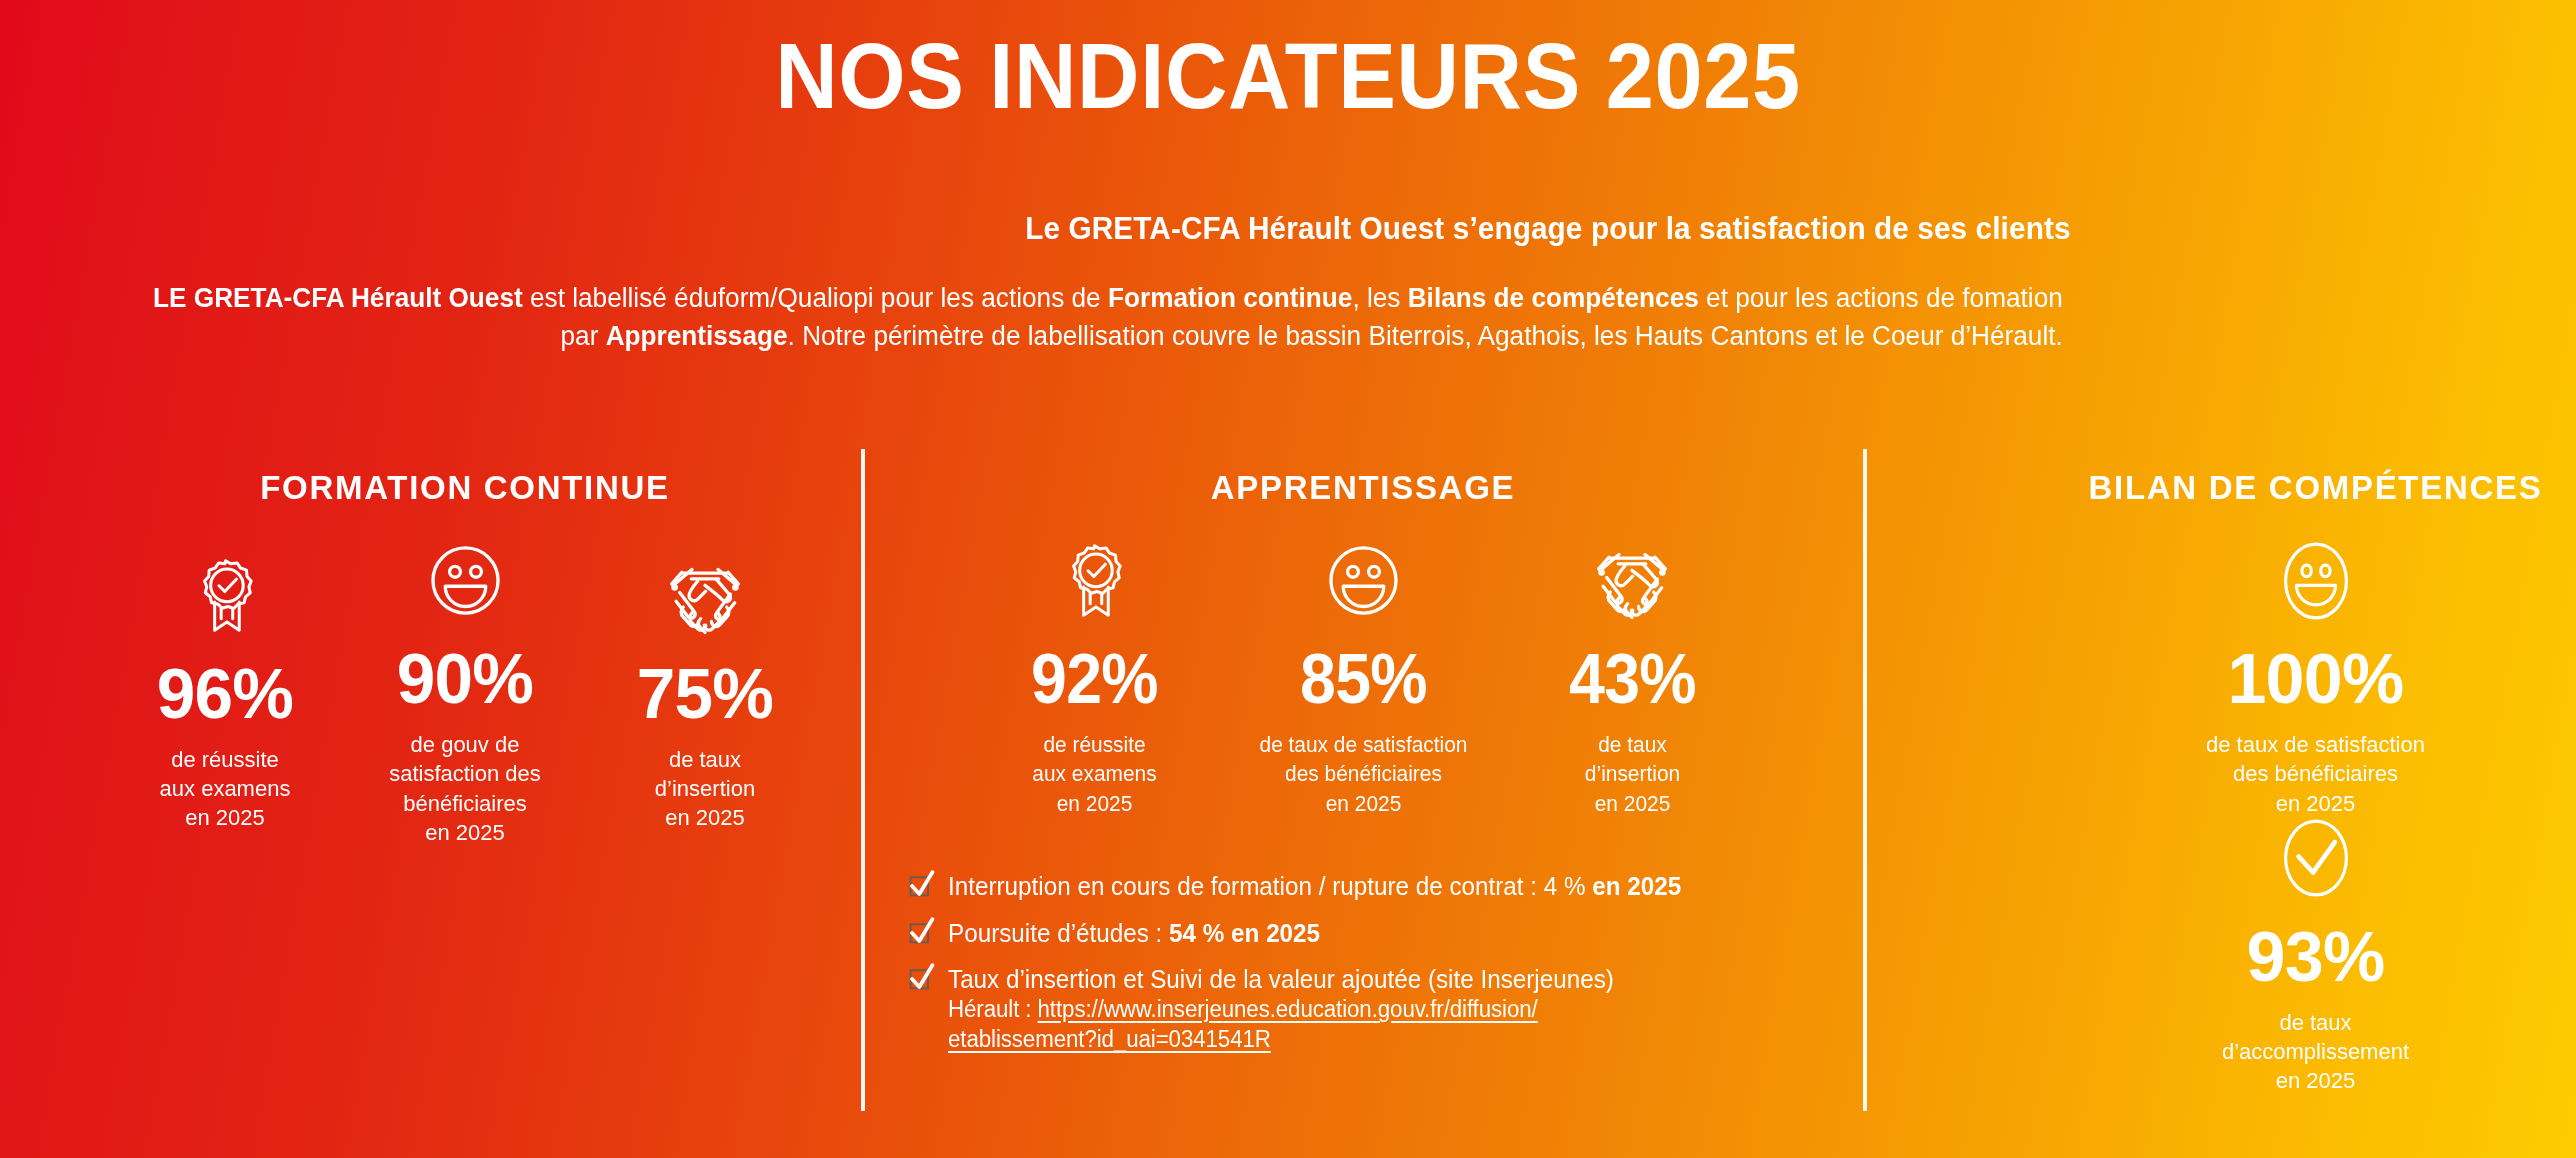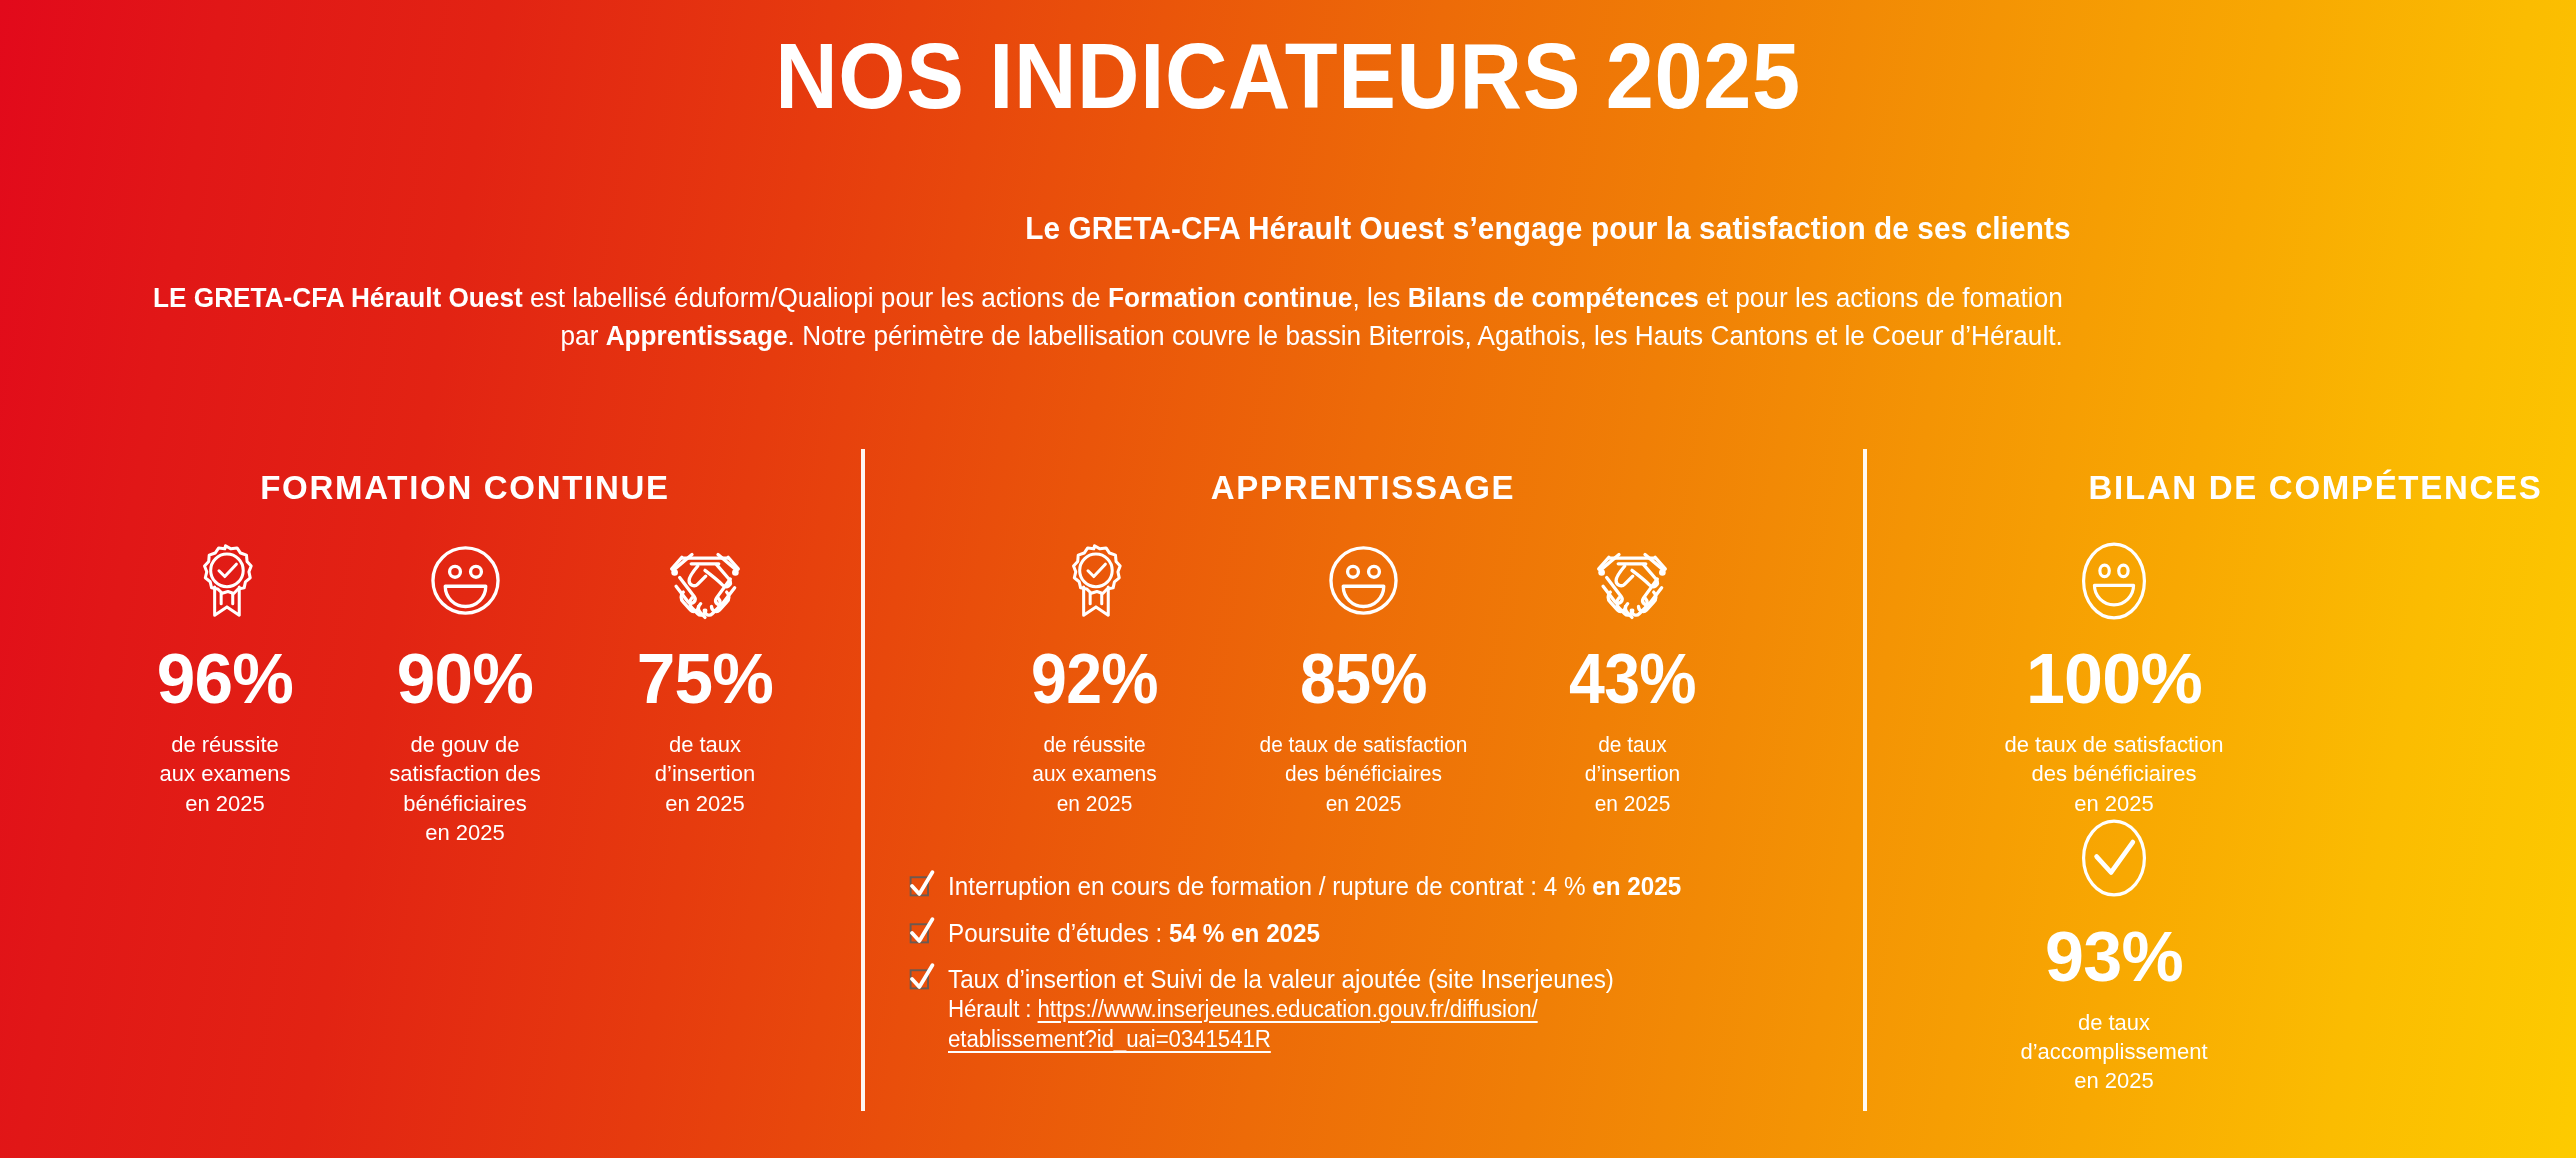--- a/index.html
+++ b/index.html
@@ -106,21 +106,21 @@
     font-weight: 700;
     font-size: 33px;
     letter-spacing: 1.7px;
     margin-top: 22px;
     margin-bottom: 0;
   }
 
   .stats {
     display: flex;
     justify-content: center;
-    align-items: flex-start;
+    align-items: center;
   }
   .col-1 .stats { margin-top: 33px; }
   .col-2 .stats { margin-top: 33px; }
   .col-3 .stats { margin-top: 33px; flex-direction: column; }
 
   .stat {
     text-align: center;
     box-sizing: border-box;
   }
   .col-1 .stat { width: 240px; }

